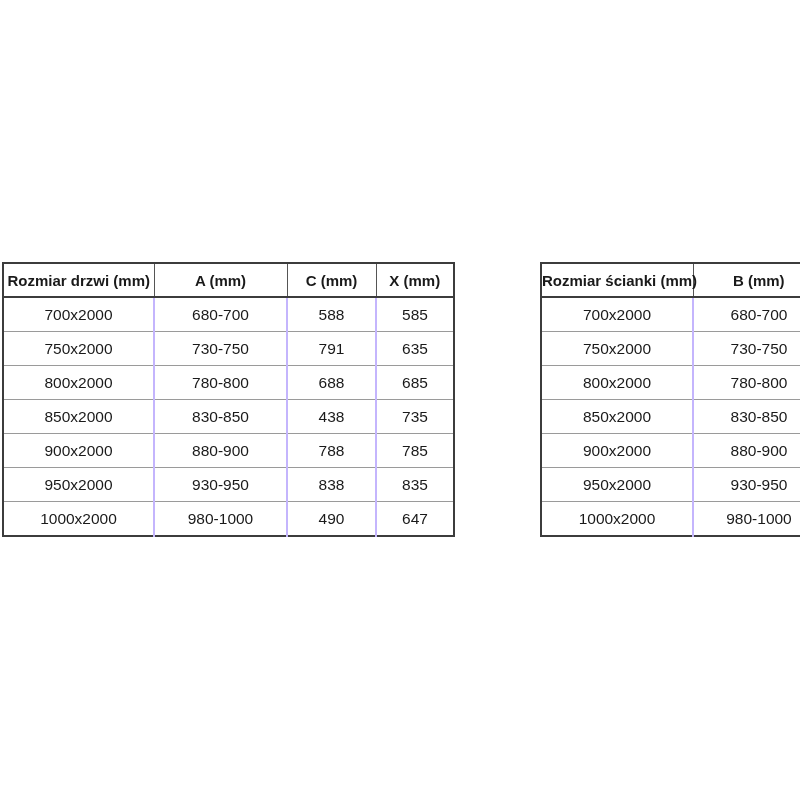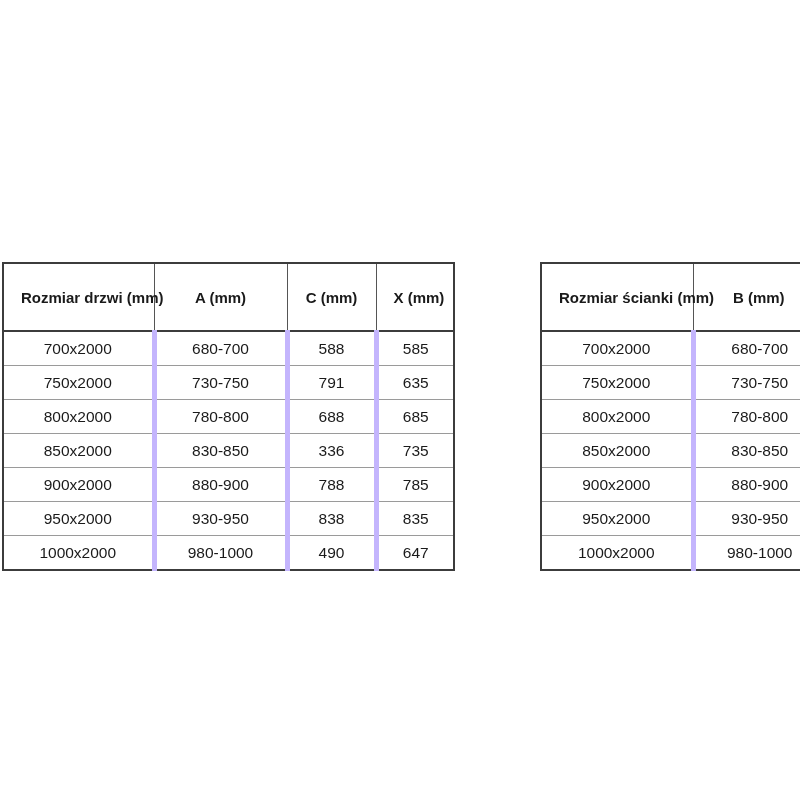--- a/index.html
+++ b/index.html
@@ -32,31 +32,31 @@
 
   table.spec th {
     height: 32px;
     font-size: 15px;
     font-weight: bold;
     color: #1a1a1a;
     text-align: center;
     vertical-align: middle;
     border-left: 1px solid #555555;
     border-bottom: 2px solid #3c3c3c;
-    padding: 17px;
+    padding: 0;
     white-space: nowrap;
   }
   table.spec td {
     height: 33px;
     font-size: 15.5px;
     font-weight: normal;
     color: #1a1a1a;
     text-align: center;
     vertical-align: middle;
-    border-left: 5px solid #c4b5fd;
+    border-left: 2px solid #c4b5fd;
     border-top: 1px solid #9a9a9a;
     padding: 0;
     white-space: nowrap;
   }
   table.spec th:first-child,
   table.spec td:first-child { border-left: none; }
   table.spec tbody tr:first-child td { border-top: none; }
 </style>
 </head>
 <body>
@@ -93,21 +93,21 @@
         </tr>
         <tr>
           <td>800x2000</td>
           <td>780-800</td>
           <td>688</td>
           <td>685</td>
         </tr>
         <tr>
           <td>850x2000</td>
           <td>830-850</td>
-          <td>336</td>
+          <td>438</td>
           <td>735</td>
         </tr>
         <tr>
           <td>900x2000</td>
           <td>880-900</td>
           <td>788</td>
           <td>785</td>
         </tr>
         <tr>
           <td>950x2000</td>

